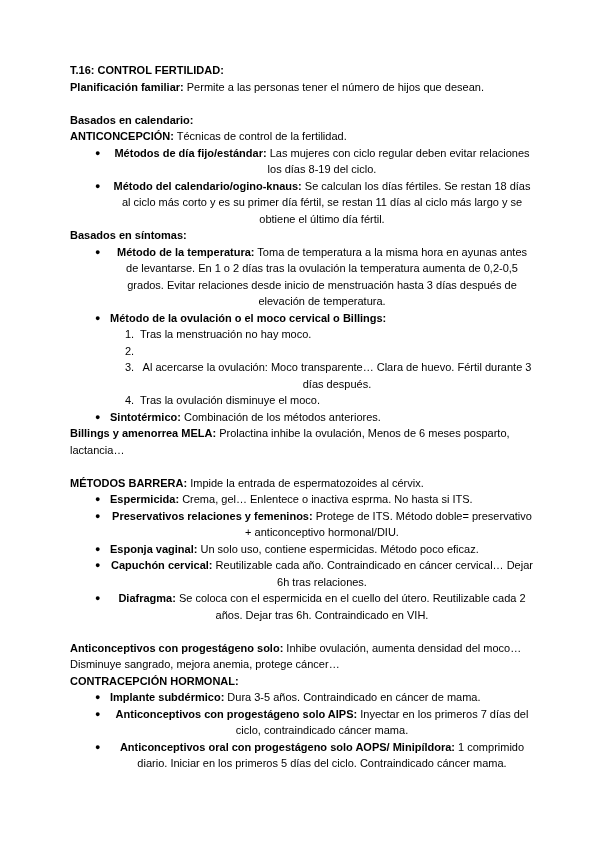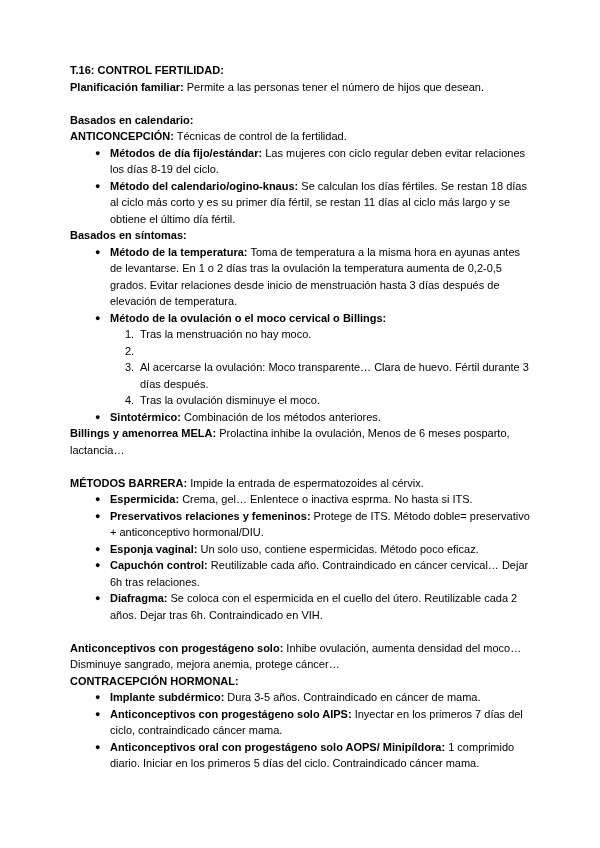--- a/index.html
+++ b/index.html
@@ -25,21 +25,21 @@
   .block .bold { font-weight: bold; }
   .bullet, .num { display: flex; }
   .bullet { padding-left: 25px; }
   .num { padding-left: 55px; }
   .marker {
     flex-shrink: 0;
     width: 15px;
   }
   .bullet .marker { font-size: 9px; line-height: 16.5px; }
   .gap { height: 16.5px; }
-  .text { display: inline; }
+  .text { display: inline; text-align: center; }
 </style>
 </head>
 <body>
 
 <div class="page">
   <div>
       <div class="block p"><span class="text"><span class="bold">T.16: CONTROL FERTILIDAD:</span></span></div>
       <div class="block p"><span class="text"><span class="bold">Planificación familiar:</span><span> Permite a las personas tener el número de hijos que desean.</span></span></div>
       <div class="gap"></div>
       <div class="block p"><span class="text"><span class="bold">Basados en calendario:</span></span></div>
@@ -90,21 +90,21 @@
       <div class="block bullet">
         <span class="marker">●</span>
         <span class="text"><span class="bold">Preservativos relaciones y femeninos:</span><span> Protege de ITS. Método doble= preservativo + anticonceptivo hormonal/DIU.</span></span>
       </div>
       <div class="block bullet">
         <span class="marker">●</span>
         <span class="text"><span class="bold">Esponja vaginal:</span><span> Un solo uso, contiene espermicidas. Método poco eficaz.</span></span>
       </div>
       <div class="block bullet">
         <span class="marker">●</span>
-        <span class="text"><span class="bold">Capuchón control:</span><span> Reutilizable cada año. Contraindicado en cáncer cervical… Dejar 6h tras relaciones.</span></span>
+        <span class="text"><span class="bold">Capuchón cervical:</span><span> Reutilizable cada año. Contraindicado en cáncer cervical… Dejar 6h tras relaciones.</span></span>
       </div>
       <div class="block bullet">
         <span class="marker">●</span>
         <span class="text"><span class="bold">Diafragma:</span><span> Se coloca con el espermicida en el cuello del útero. Reutilizable cada 2 años. Dejar tras 6h. Contraindicado en VIH.</span></span>
       </div>
       <div class="gap"></div>
       <div class="block p"><span class="text"><span class="bold">Anticonceptivos con progestágeno solo:</span><span> Inhibe ovulación, aumenta densidad del moco… Disminuye sangrado, mejora anemia, protege cáncer…</span></span></div>
       <div class="block p"><span class="text"><span class="bold">CONTRACEPCIÓN HORMONAL:</span></span></div>
       <div class="block bullet">
         <span class="marker">●</span>

